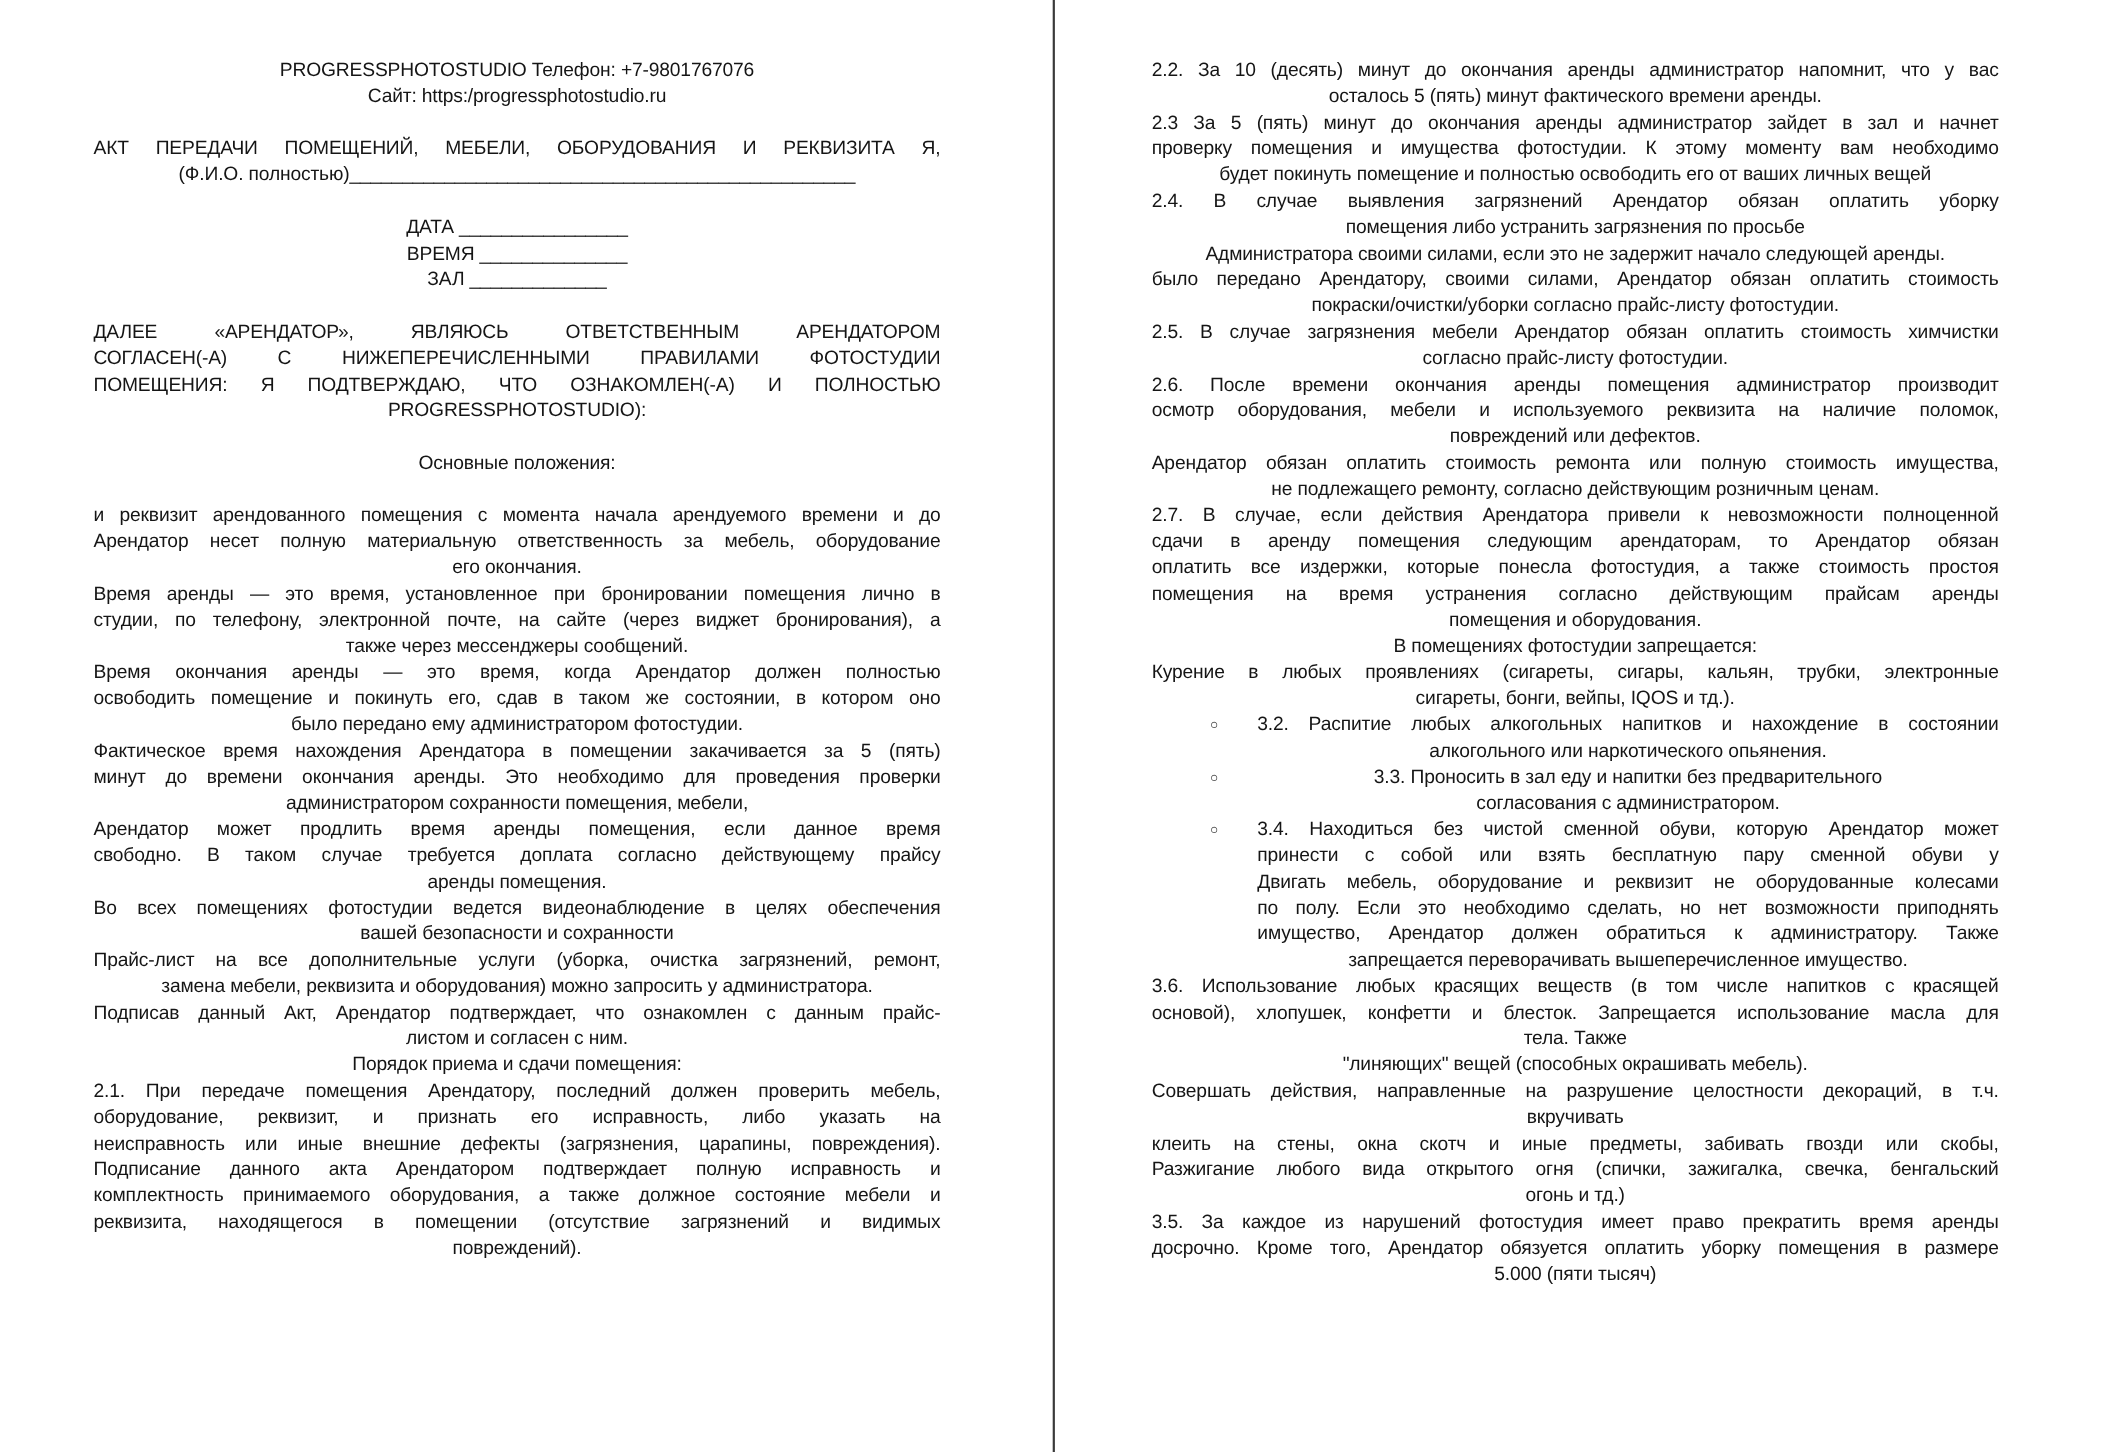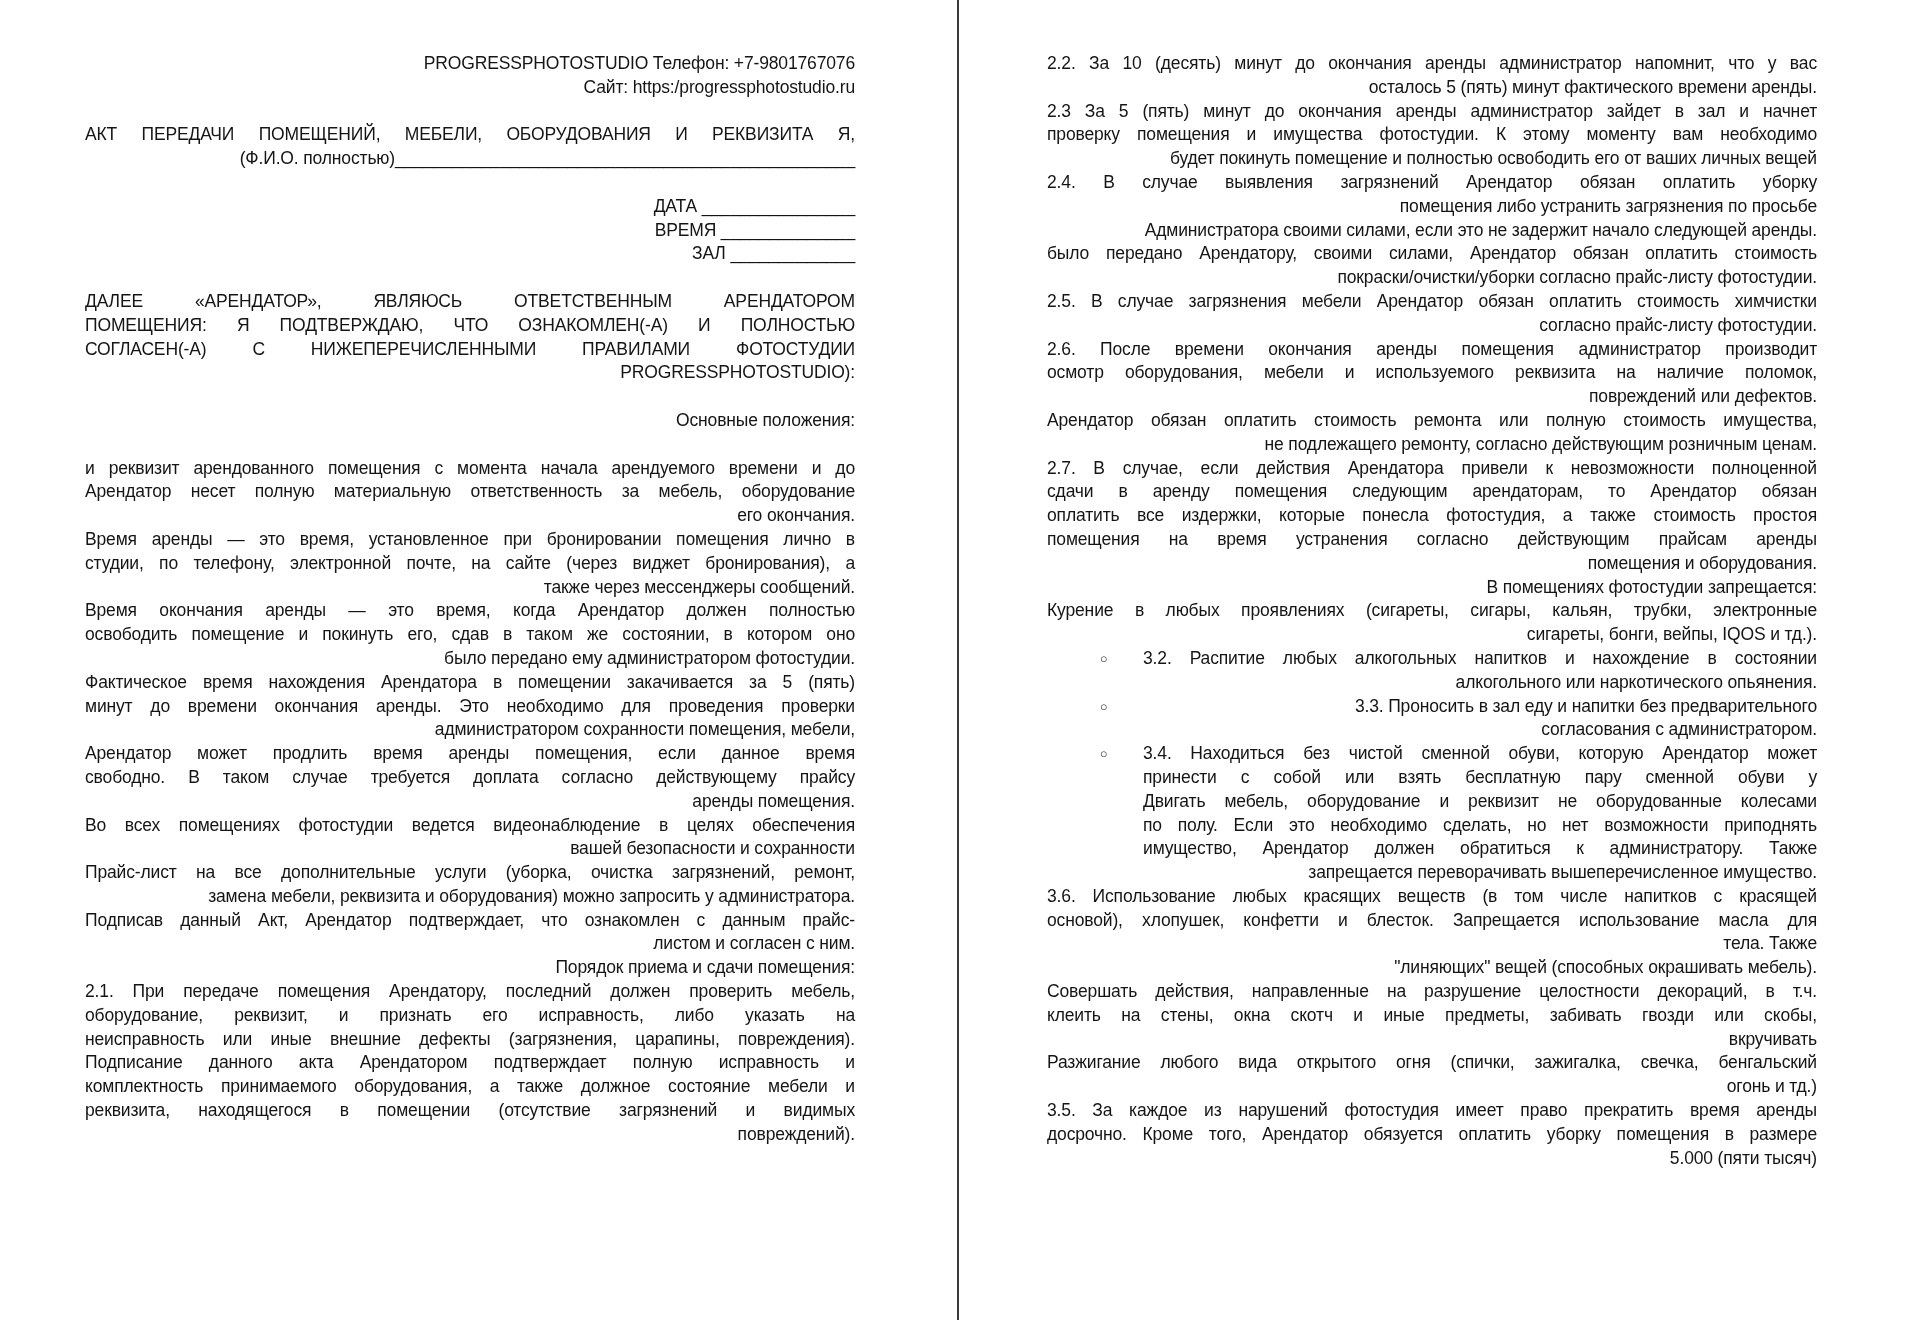--- a/index.html
+++ b/index.html
@@ -14,21 +14,21 @@
   }
   .page{position:absolute;inset:0;background:#ffffff}
   .divider{position:absolute;top:0;width:1.5px;height:1320px;background:#3a3a3a}
   .col{
     position:absolute;top:52px;width:770px;
     font-size:17.5px;letter-spacing:-0.15px;
   }
   .col-left{left:85px}
   .col-right{left:1047px}
   .line{min-height:23.8px;line-height:23.8px}
-  .al-l{text-align:right}
+  .al-l{text-align:center}
   .al-j{text-align:justify;text-align-last:justify}
   .k-gap{height:23.8px}
   .k-bullet,.k-bullet-cont{padding-left:96px;position:relative}
   .marker{
     position:absolute;left:53px;top:1px;
     font-size:12.5px;line-height:23.8px;color:#151515;
   }
 </style>
 </head>
 <body style="background: rgb(255, 255, 255); color: rgb(21, 21, 21);">
@@ -39,22 +39,22 @@
       <div class="line k-text al-l">Сайт: https:/progressphotostudio.ru</div>
       <div class="line k-gap al-l"></div>
       <div class="line k-text al-j">АКТ ПЕРЕДАЧИ ПОМЕЩЕНИЙ, МЕБЕЛИ, ОБОРУДОВАНИЯ И РЕКВИЗИТА Я,</div>
       <div class="line k-text al-l">(Ф.И.О. полностью)________________________________________________</div>
       <div class="line k-gap al-l"></div>
       <div class="line k-text al-l">ДАТА ________________</div>
       <div class="line k-text al-l">ВРЕМЯ ______________</div>
       <div class="line k-text al-l">ЗАЛ  _____________</div>
       <div class="line k-gap al-l"></div>
       <div class="line k-text al-j">ДАЛЕЕ «АРЕНДАТОР», ЯВЛЯЮСЬ ОТВЕТСТВЕННЫМ АРЕНДАТОРОМ</div>
+      <div class="line k-text al-j">СОГЛАСЕН(-А) С НИЖЕПЕРЕЧИСЛЕННЫМИ ПРАВИЛАМИ ФОТОСТУДИИ</div>
       <div class="line k-text al-j">ПОМЕЩЕНИЯ: Я ПОДТВЕРЖДАЮ, ЧТО ОЗНАКОМЛЕН(-А) И ПОЛНОСТЬЮ</div>
-      <div class="line k-text al-j">СОГЛАСЕН(-А) С НИЖЕПЕРЕЧИСЛЕННЫМИ ПРАВИЛАМИ ФОТОСТУДИИ</div>
       <div class="line k-text al-l">PROGRESSPHOTOSTUDIO):</div>
       <div class="line k-gap al-l"></div>
       <div class="line k-text al-l">Основные положения:</div>
       <div class="line k-gap al-l"></div>
       <div class="line k-text al-j">и реквизит арендованного помещения с момента начала арендуемого времени и до</div>
       <div class="line k-text al-j">Арендатор несет полную материальную ответственность за мебель, оборудование</div>
       <div class="line k-text al-l">его окончания.</div>
       <div class="line k-text al-j">Время аренды — это время, установленное при бронировании помещения лично в</div>
       <div class="line k-text al-j">студии, по телефону, электронной почте, на сайте (через виджет бронирования), а</div>
       <div class="line k-text al-l">также через мессенджеры сообщений.</div>
@@ -119,21 +119,21 @@
       <div class="line k-bullet-cont al-j">принести с собой или взять бесплатную пару сменной обуви у</div>
       <div class="line k-bullet-cont al-j">Двигать мебель, оборудование и реквизит не оборудованные колесами</div>
       <div class="line k-bullet-cont al-j">по полу. Если это необходимо сделать, но нет возможности приподнять</div>
       <div class="line k-bullet-cont al-j">имущество, Арендатор должен обратиться к администратору. Также</div>
       <div class="line k-bullet-cont al-l">запрещается переворачивать вышеперечисленное имущество.</div>
       <div class="line k-text al-j">3.6. Использование любых красящих веществ (в том числе напитков с красящей</div>
       <div class="line k-text al-j">основой), хлопушек, конфетти и блесток. Запрещается использование масла для</div>
       <div class="line k-text al-l">тела. Также</div>
       <div class="line k-text al-l">"линяющих" вещей (способных окрашивать мебель).</div>
       <div class="line k-text al-j">Совершать действия, направленные на разрушение целостности декораций, в т.ч.</div>
+      <div class="line k-text al-l">вкручивать</div>
       <div class="line k-text al-j">клеить на стены, окна скотч и иные предметы, забивать гвозди или скобы,</div>
-      <div class="line k-text al-l">вкручивать</div>
       <div class="line k-text al-j">Разжигание любого вида открытого огня (спички, зажигалка, свечка, бенгальский</div>
       <div class="line k-text al-l">огонь и тд.)</div>
       <div class="line k-text al-j">3.5. За каждое из нарушений фотостудия имеет право прекратить время аренды</div>
       <div class="line k-text al-j">досрочно. Кроме того, Арендатор обязуется оплатить уборку помещения в размере</div>
       <div class="line k-text al-l">5.000 (пяти тысяч)</div>
     </div>
 </div>
 
 </body></html>

